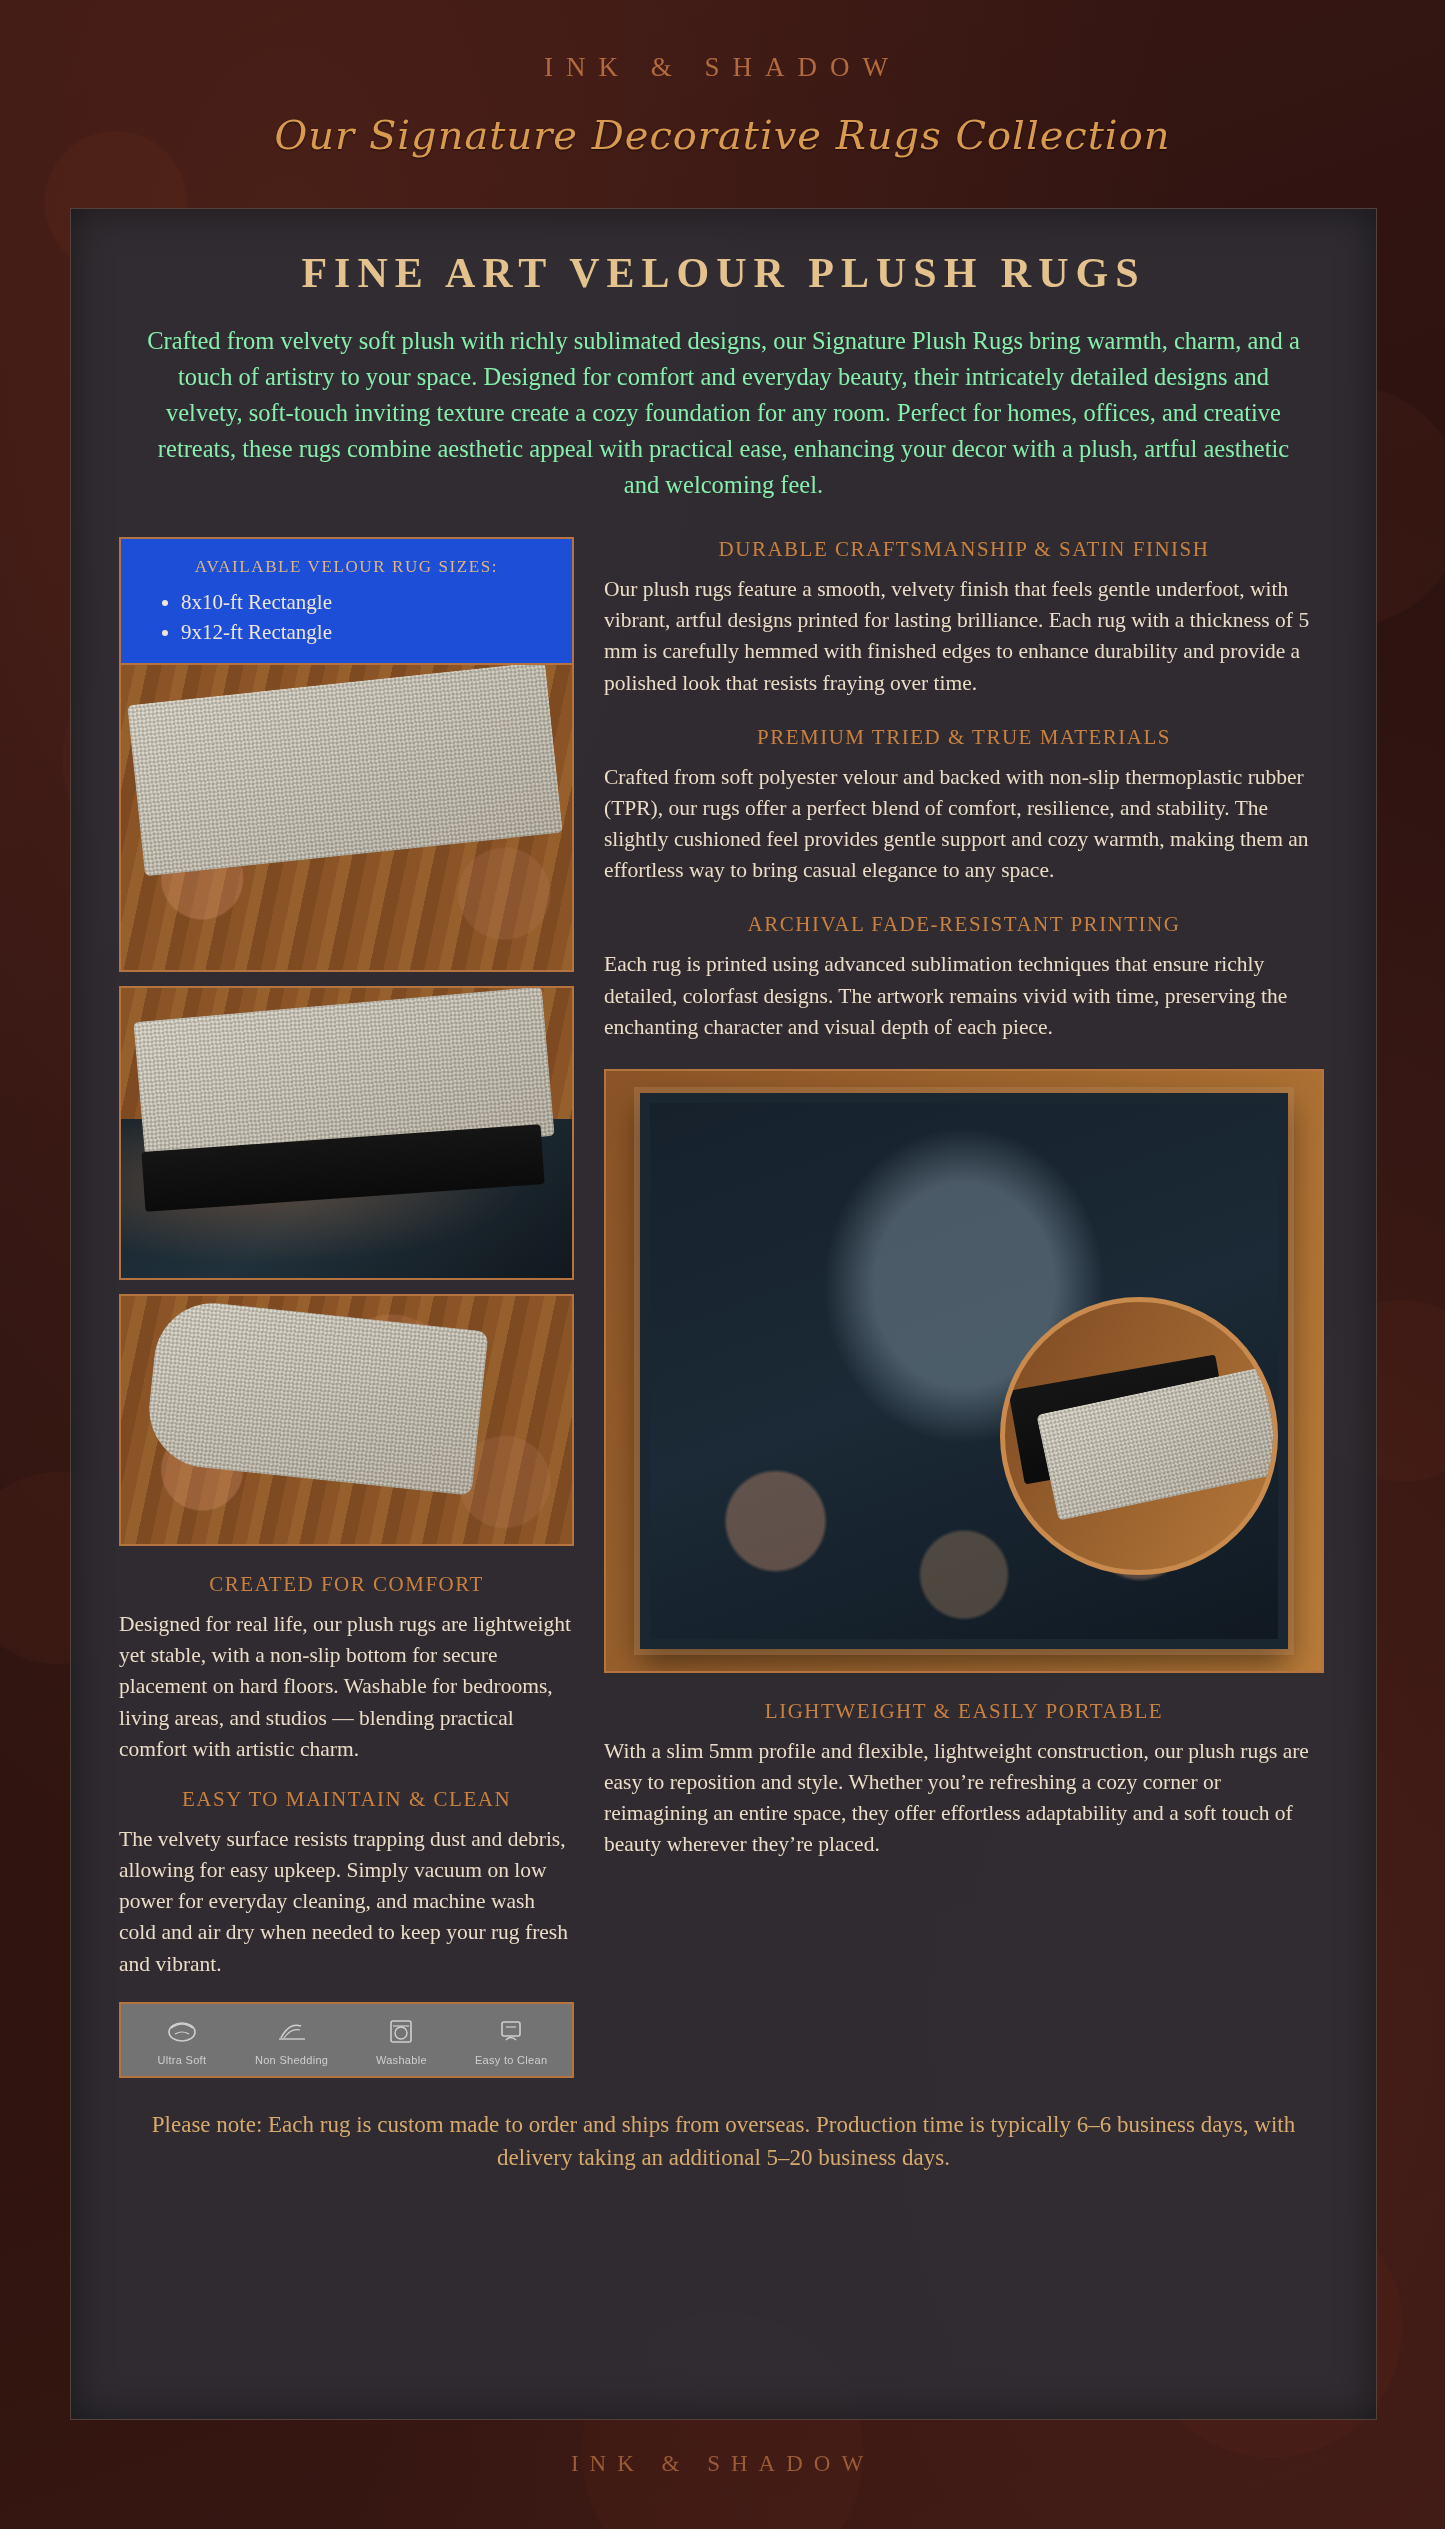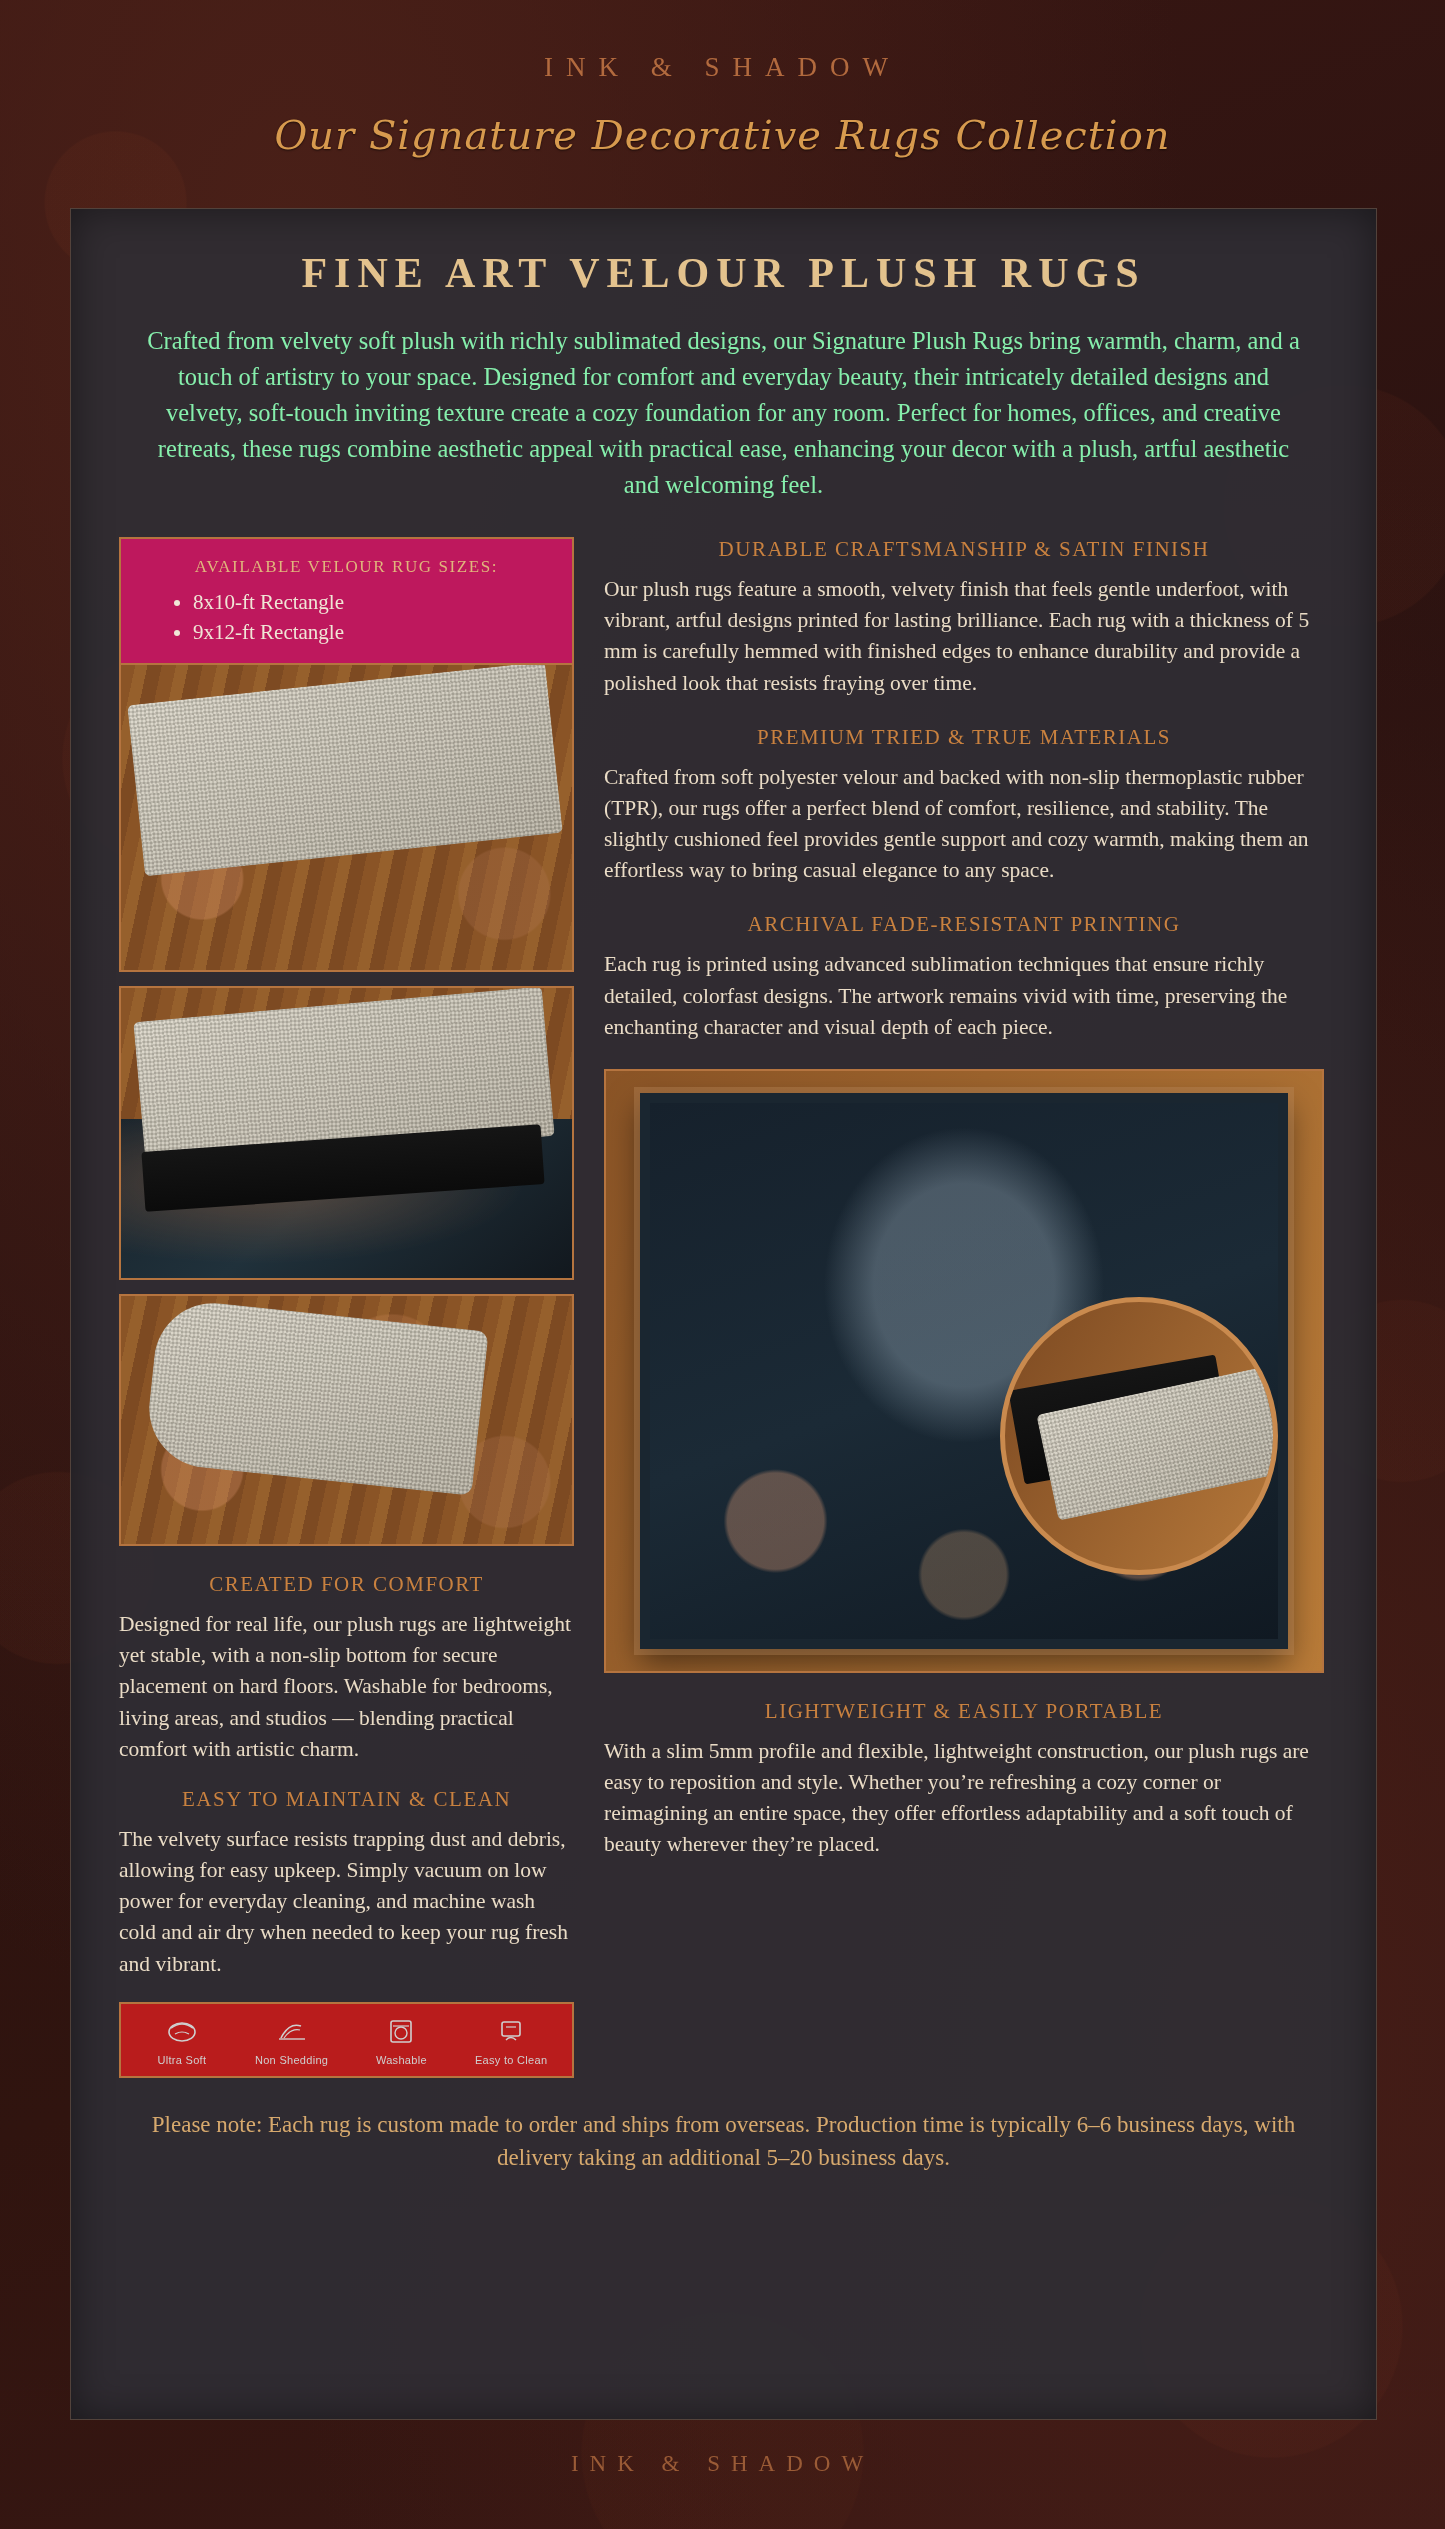--- a/index.html
+++ b/index.html
@@ -102,22 +102,22 @@
     display: flex;
     margin: 34px 48px 0;
     gap: 30px;
   }
   .col-left { width: 455px; }
   .col-right { width: 720px; }
 
   
   .sizes-box {
     border: 2px solid #b5743f;
-    background: #be185d;
-    padding: 18px 20px 16px;
+    background: #1d4ed8;
+    padding: 18px 8px 16px;
     position: relative;
     height: 128px;
     box-sizing: border-box;
   }
   .sizes-title {
     font-size: 17px;
     letter-spacing: 1.6px;
     color: #e0b67c;
     text-align: center;
     margin-bottom: 10px;
@@ -229,21 +229,21 @@
     margin: 0 0 26px;
     color: #eadcc6;
   }
   .col-left p.body { margin-bottom: 22px; }
   .blk { margin-bottom: 6px; }
   .blk-left { margin-top: 26px; }
 
   
   .icon-strip {
     margin-top: 8px;
-    background: #b91c1c;
+    background: #737373;
     border: 2px solid #b5743f;
     display: flex;
     padding: 12px 6px 8px;
     justify-content: center;
   }
   .icon-cell { text-align: center; width: 25%; }
   .icon-cell svg { display: block; margin: 0 auto 4px; }
   .icon-cell span {
     font-size: 11px;
     color: #cfcfcf;

